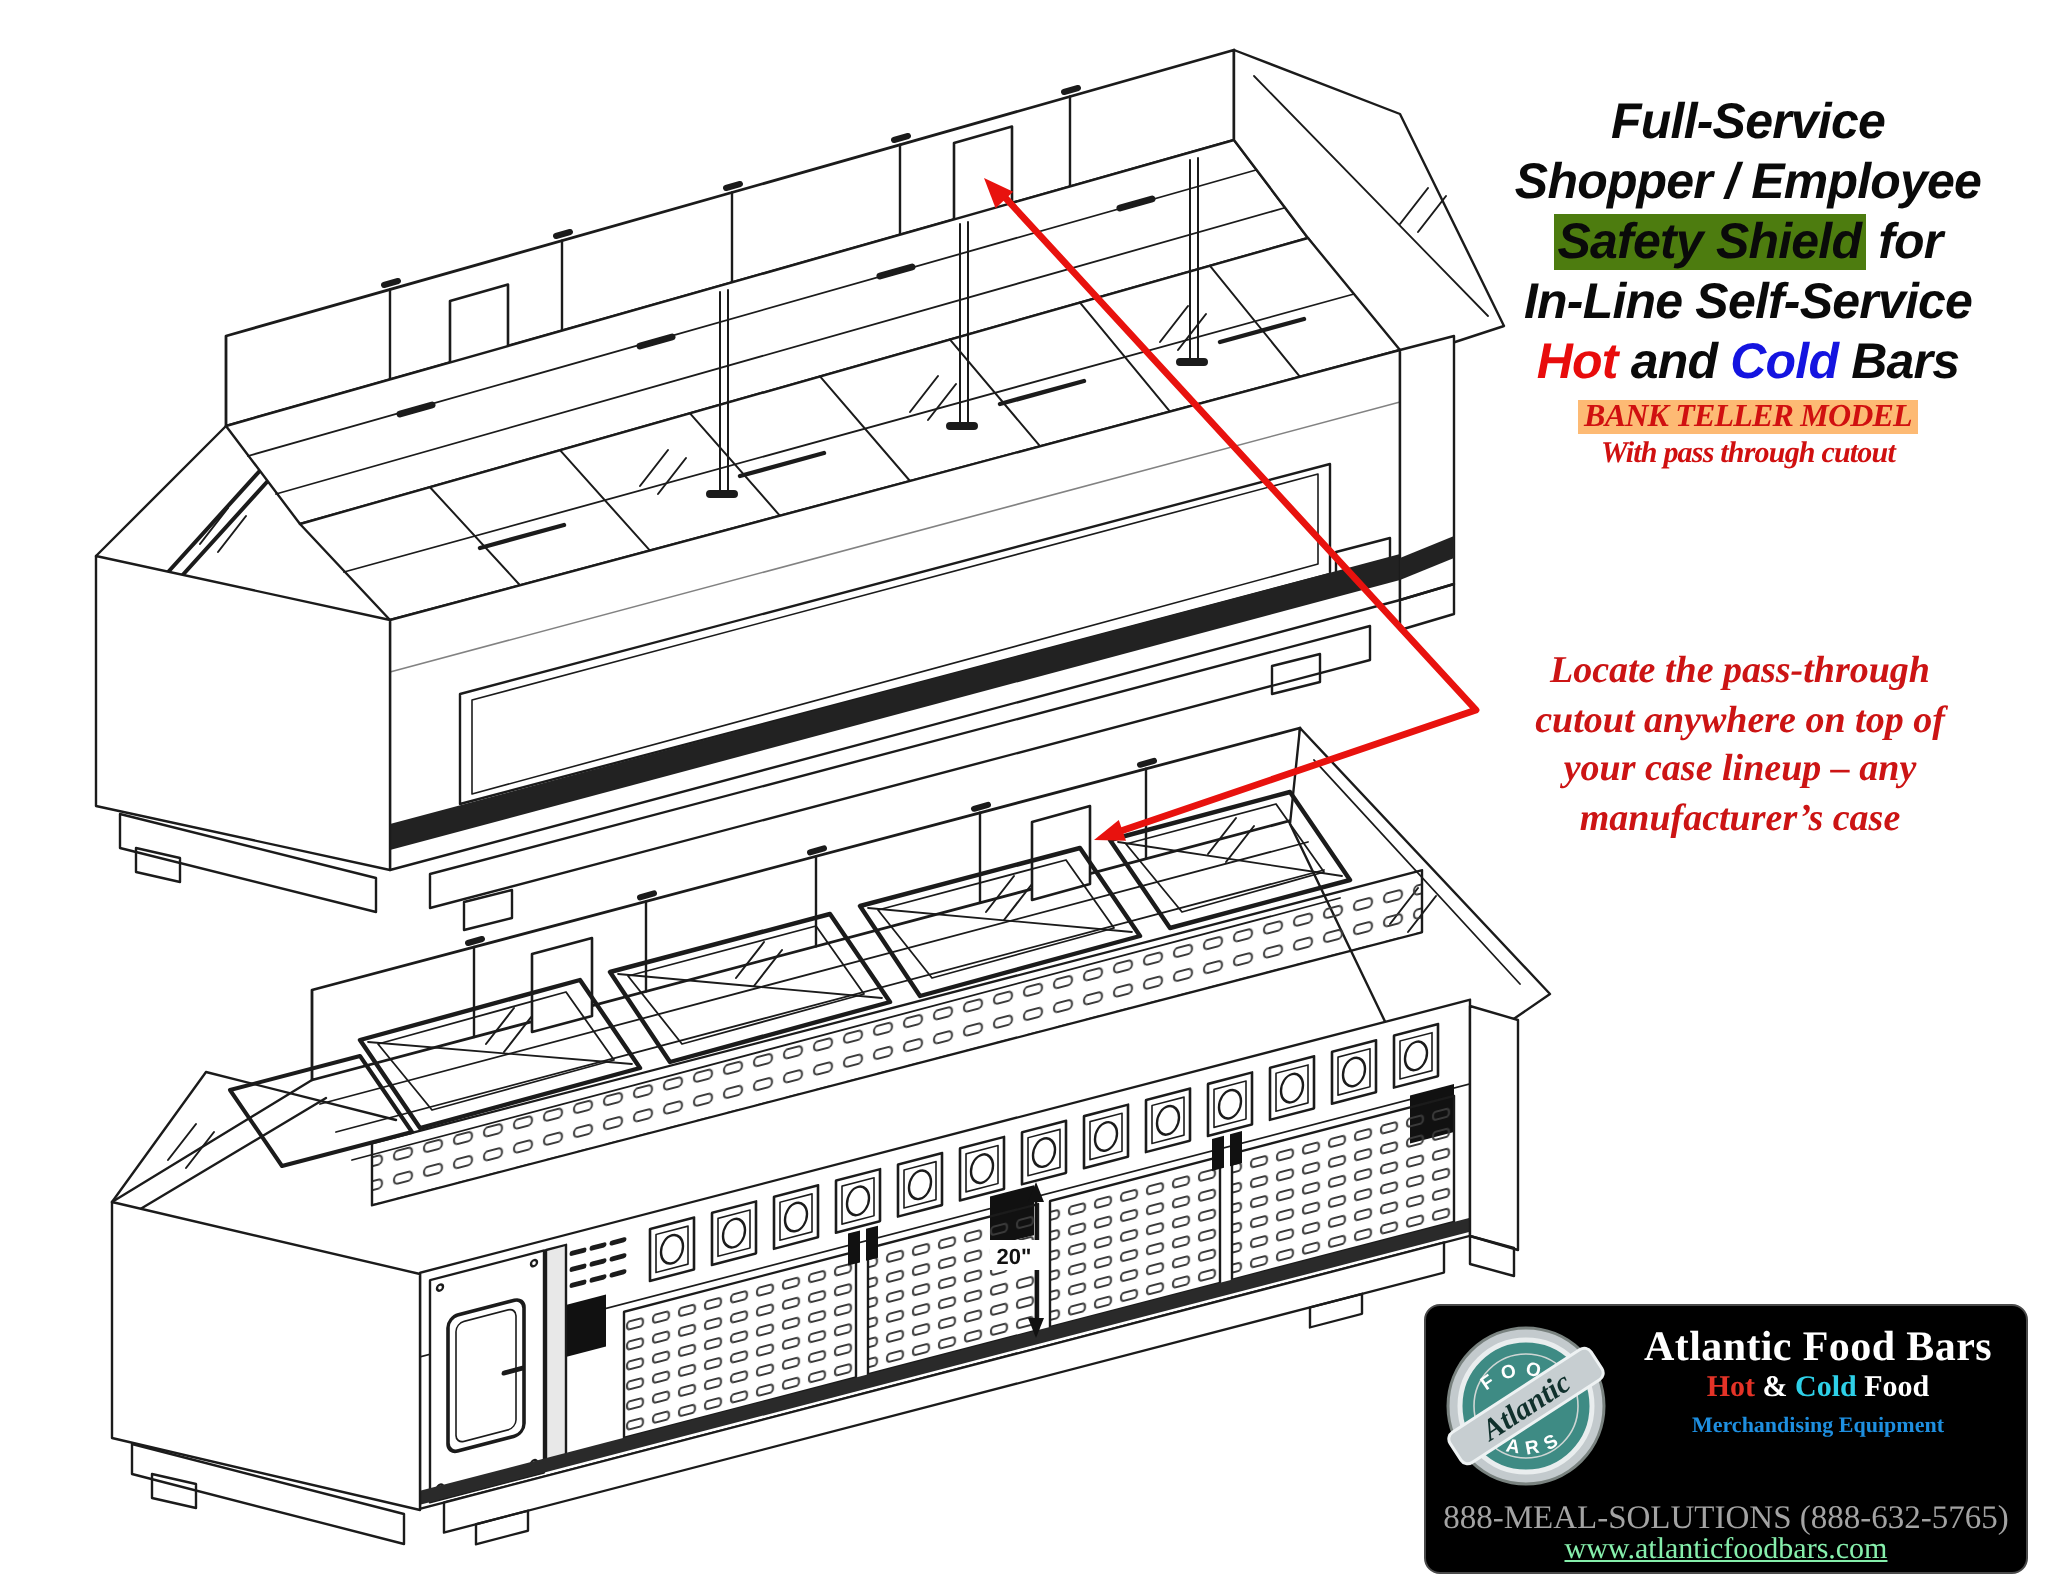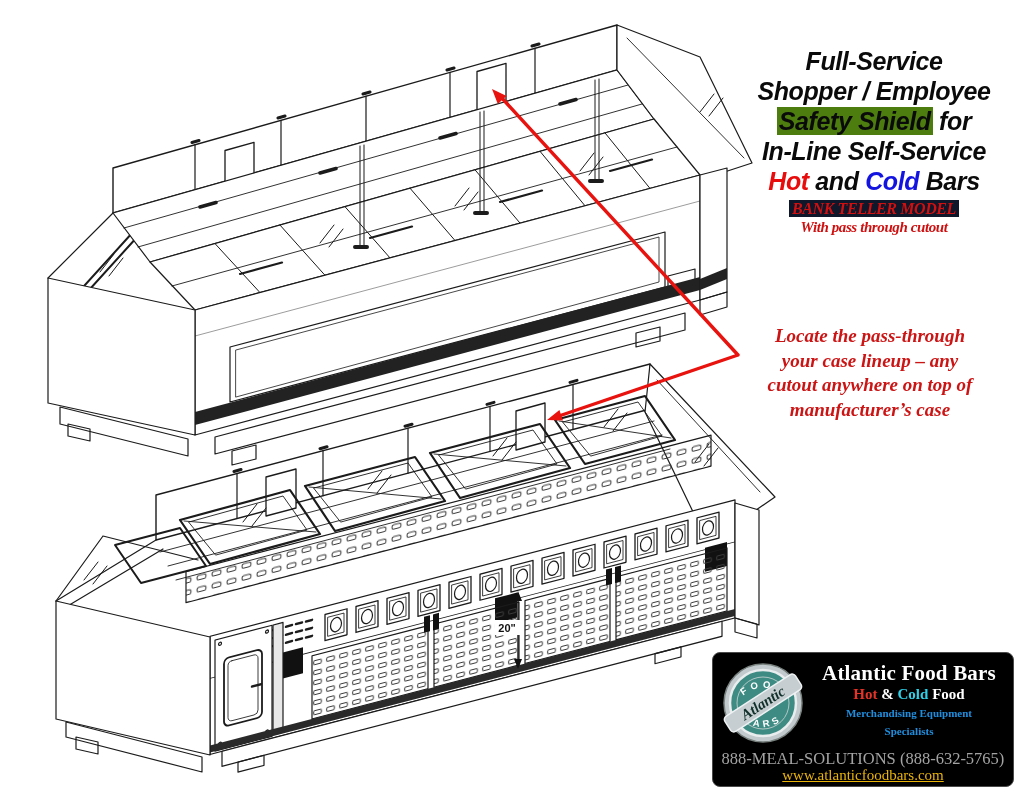--- a/index.html
+++ b/index.html
@@ -9,42 +9,42 @@
 
   
   .title{position:absolute;left:724px;top:46px;width:300px;text-align:center;
          font-family:"Liberation Sans",sans-serif;font-weight:bold;font-style:italic;
          font-size:25px;line-height:30px;color:#0a0a0a;letter-spacing:-0.4px;}
   .title .hl{background:#4d7c0f;padding:0 2px;}
   .title .red{color:#e80c0c;}
   .title .blue{color:#1414e0;}
   .model{margin-top:3px;font-family:"Liberation Serif",serif;font-size:16px;line-height:19px;
          color:#d01010;font-weight:bold;font-style:italic;}
-  .model .hl{background:#0f172a;padding:0 3px;}
+  .model .hl{background:#fdba74;padding:0 3px;}
   .model-sub{font-family:"Liberation Serif",serif;font-size:15px;line-height:18px;
          color:#d01010;font-weight:bold;font-style:italic;}
 
   
   .annotation{position:absolute;left:742px;top:324px;width:256px;text-align:center;
         font-family:"Liberation Serif",serif;font-weight:bold;font-style:italic;
         font-size:19px;line-height:24.5px;color:#cc1414;}
 
   
   .footer{position:absolute;left:712px;top:652px;width:302px;height:135px;background:#000;
           border:1px solid #4a4a4a;border-radius:8px;box-sizing:border-box;}
   .footer .logo{position:absolute;left:8px;top:8px;}
   .footer .ftext{position:absolute;left:96px;top:8px;width:200px;text-align:center;
           font-family:"Liberation Serif",serif;}
   .f-company{color:#ffffff;font-weight:bold;font-size:21px;line-height:24px;letter-spacing:0.2px;}
   .f-line2{font-size:15px;line-height:19px;font-weight:bold;color:#fff;}
   .f-line2 .hot{color:#e53327;} .f-line2 .cold{color:#2ed0e8;}
   .f-line3{font-size:11px;line-height:18px;font-weight:bold;color:#1e8fe0;}
   .f-phone{position:absolute;left:0;top:96px;width:100%;text-align:center;color:#a3a3a3;
            font-family:"Liberation Serif",serif;font-size:16.5px;}
-  .f-url{position:absolute;left:0;top:114px;width:100%;text-align:center;color:#eab308;
+  .f-url{position:absolute;left:0;top:114px;width:100%;text-align:center;color:#86efac;
          font-family:"Liberation Serif",serif;font-size:15px;text-decoration:underline;cursor:pointer;}
 </style>
 </head>
 <body>
 
 <div class="page">
 
   <svg class="art" width="1024" height="791" viewBox="0 0 1024 791">
     <defs>
       <pattern id="ventPat" width="13" height="10" patternUnits="userSpaceOnUse">
@@ -243,22 +243,22 @@
     <div>Shopper / Employee</div>
     <div><span class="hl">Safety Shield</span><span> for</span></div>
     <div>In-Line Self-Service</div>
     <div><span class="red">Hot</span><span> and </span><span class="blue">Cold</span><span> Bars</span></div>
     <div class="model"><span class="hl">BANK TELLER MODEL</span></div>
     <div class="model-sub">With pass through cutout</div>
   </div>
 
   <div class="annotation">
     <div>Locate the pass-through</div>
+    <div>cutout anywhere on top of</div>
     <div>your case lineup – any</div>
-    <div>cutout anywhere on top of</div>
     <div>manufacturer’s case</div>
   </div>
 
   <div class="footer">
     <svg class="logo" width="84" height="84" viewBox="0 0 84 84">
       <defs>
         <path id="arcT" d="M 14,50 A 28.5,28.5 0 0 1 70,50" fill="none"></path>
         <path id="arcB" d="M 11,40 A 31.5,31.5 0 0 0 73,40" fill="none"></path>
       </defs>
       <circle cx="42" cy="42" r="39" fill="#c3cacd" stroke="#79827f" stroke-width="1.5"></circle>
@@ -272,19 +272,18 @@
       </text>
       <g transform="rotate(-33 42 42)">
         <rect x="0" y="33" width="84" height="18" rx="4" fill="#c7ced1" stroke="#eef2f3" stroke-width="1.5"></rect>
         <text x="42" y="47" text-anchor="middle" font-family="Liberation Serif, serif" font-size="15" font-weight="bold" font-style="italic" fill="#10302c">Atlantic</text>
       </g>
     </svg>
     <div class="ftext">
       <div class="f-company">Atlantic Food Bars</div>
       <div class="f-line2"><span class="hot">Hot</span><span> &amp; </span><span class="cold">Cold</span><span> Food</span></div>
       <div class="f-line3">Merchandising Equipment</div>
-      <div class="f-line3">Specialists</div>
     </div>
     <div class="f-phone">888-MEAL-SOLUTIONS (888-632-5765)</div>
     <div class="f-url">www.atlanticfoodbars.com</div>
   </div>
 
 </div>
 
 </body></html>

